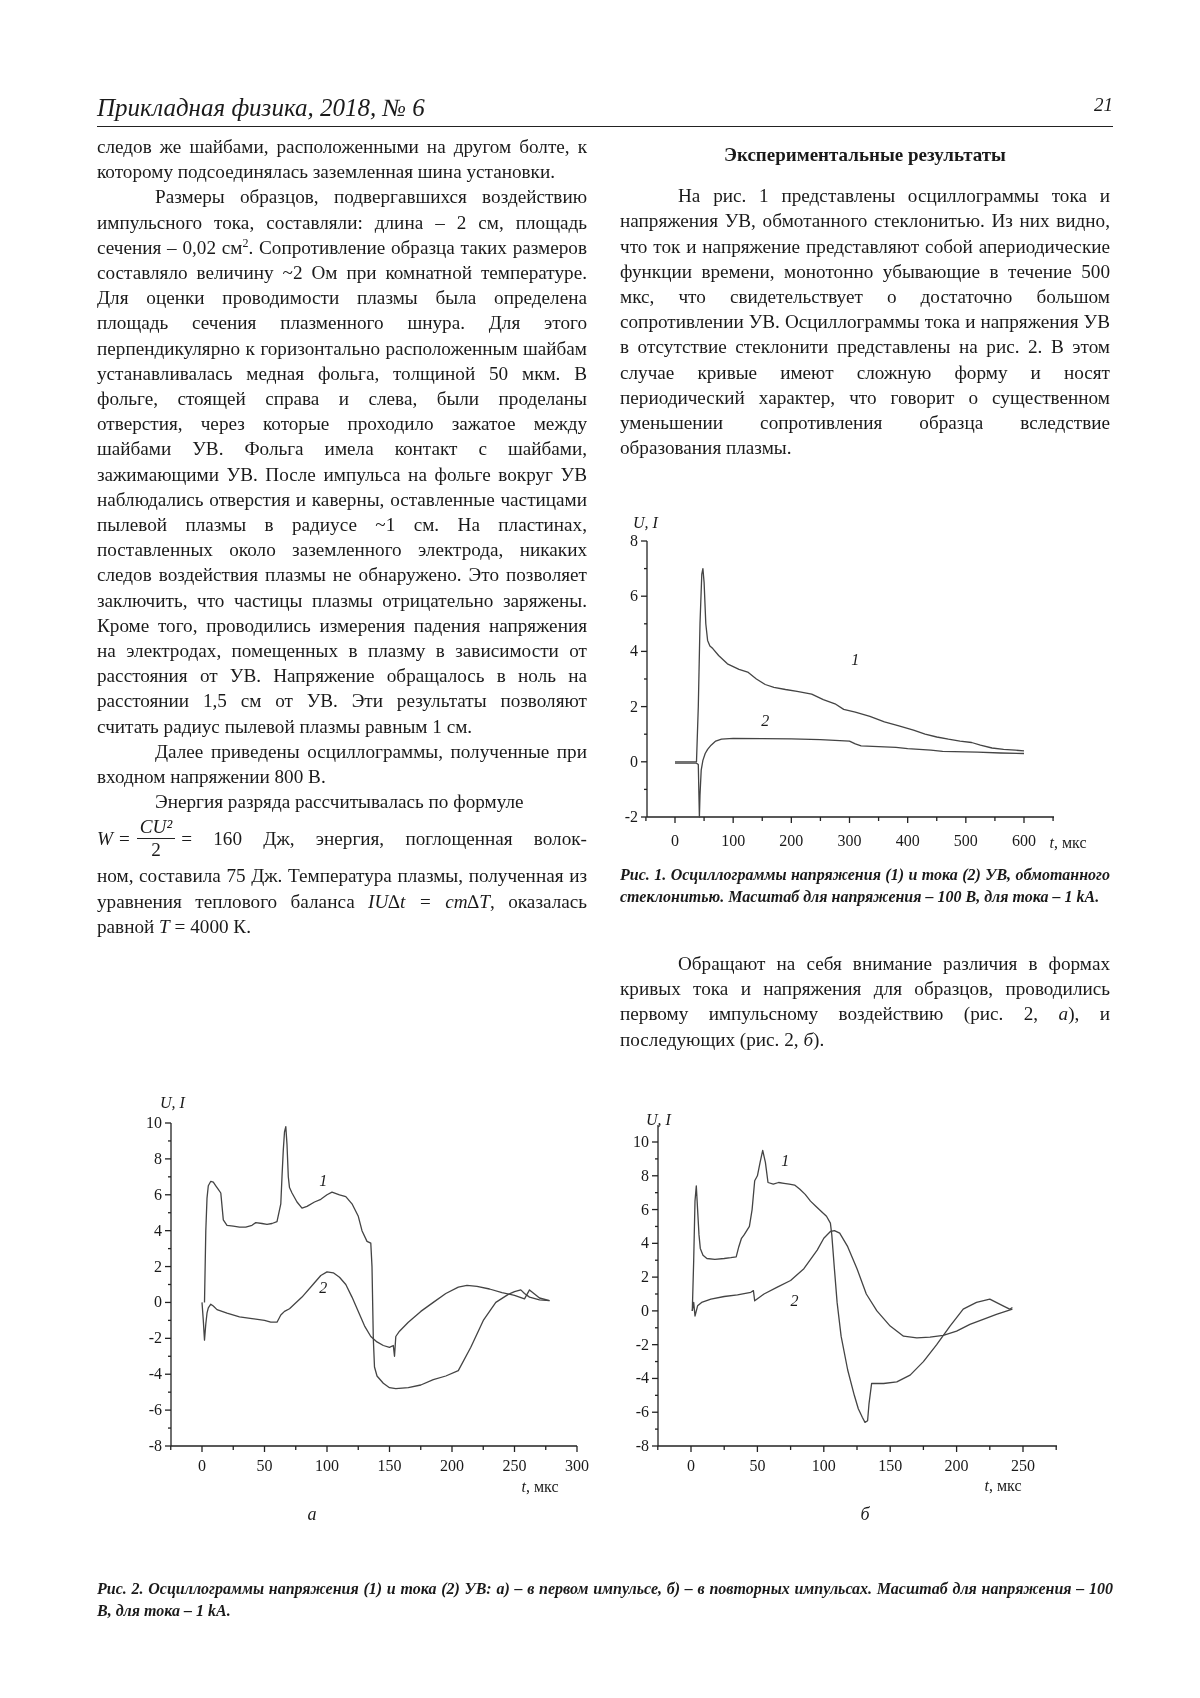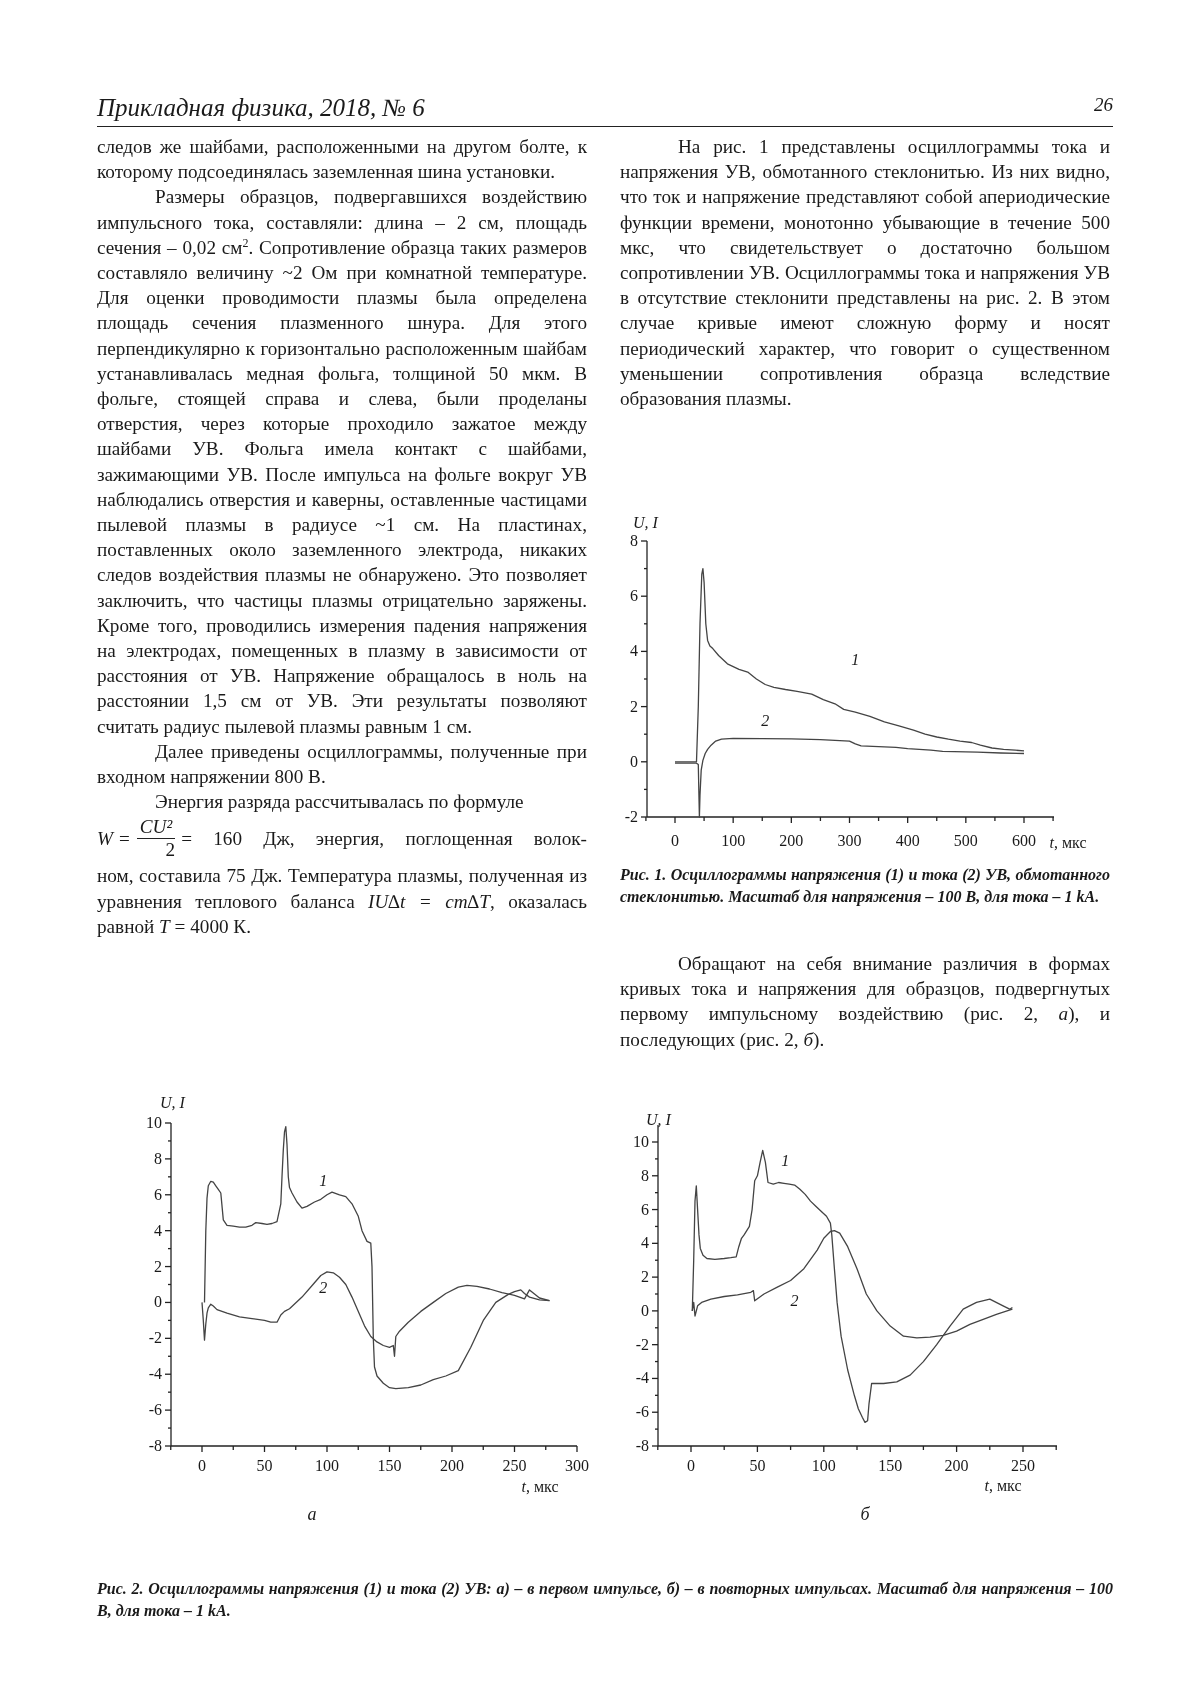--- a/index.html
+++ b/index.html
@@ -9,68 +9,69 @@
             border-bottom: 1.5px solid #222; }
   .header .journal { position: absolute; left: 0; top: 2px; font-style: italic; font-size: 25px; }
   .header .pageno { position: absolute; right: 0; top: 2px; font-style: italic; font-size: 19px; }
   .col { position: absolute; font-size: 19.2px; line-height: 25.2px; text-align: justify; }
   .col p { margin: 0; }
   .col p.indent { text-indent: 58px; }
   #col-left { left: 97px; top: 134px; width: 490px; }
   #col-right { left: 620px; top: 134px; width: 490px; }
   .section-title { font-weight: bold; text-align: center; margin: 8px 0 16px 0 !important; font-size: 19px; }
   .formula { display: flex; align-items: center; margin: 2px 0; }
-  .formula .frac { display: inline-flex; flex-direction: column; align-items: flex-end; margin: 0 6px; font-style: italic; }
+  .formula .frac { display: inline-flex; flex-direction: column; align-items: center; margin: 0 6px; font-style: italic; }
   .formula .frac .num { border-bottom: 1px solid #222; padding: 0 3px; line-height: 22px; }
   .formula .frac .den { line-height: 22px; font-style: normal; }
   .it { font-style: italic; }
   .caption { position: absolute; font-weight: bold; font-style: italic; font-size: 16px; line-height: 22px; text-align: justify; }
   #fig1-caption { left: 620px; top: 864px; width: 490px; }
   #fig2-caption { left: 97px; top: 1578px; width: 1016px; font-size: 16px; }
   #right-para2 { left: 620px; top: 951px; width: 490px; }
   svg.chart { position: absolute; left: 0; top: 0; overflow: visible; }
   svg text { font-family: "Liberation Serif", "DejaVu Serif", serif; fill: #1a1a1a; }
   .tick-label { font-size: 16px; }
   .axis-title { font-size: 16px; font-style: italic; }
   .curve { fill: none; stroke: #444; stroke-width: 1.3; stroke-linejoin: round; }
   .axis { stroke: #222; stroke-width: 1.3; fill: none; }
   .sublabel { font-size: 18px; font-style: italic; }
 </style>
 </head>
 <body>
 
 <div class="header">
   <span class="journal">Прикладная физика, 2018, № 6</span>
-  <span class="pageno">26</span>
+  <span class="pageno">21</span>
 </div>
 
 <div class="col" id="col-left">
   <p>следов же шайбами, расположенными на другом болте, к которому подсоединялась заземленная шина установки.</p>
   <p class="indent"><span>Размеры образцов, подвергавшихся воздействию импульсного тока, составляли: длина – 2 см, площадь сечения – 0,02 см</span><sup style="font-size:12px;line-height:0">2</sup><span>. Сопротивление образца таких размеров составляло величину ~2 Ом при комнатной температуре. Для оценки проводимости плазмы была определена площадь сечения плазменного шнура. Для этого перпендикулярно к горизонтально расположенным шайбам устанавливалась медная фольга, толщиной 50 мкм. В фольге, стоящей справа и слева, были проделаны отверстия, через которые проходило зажатое между шайбами УВ. Фольга имела контакт с шайбами, зажимающими УВ. После импульса на фольге вокруг УВ наблюдались отверстия и каверны, оставленные частицами пылевой плазмы в радиусе ~1 см. На пластинах, поставленных около заземленного электрода, никаких следов воздействия плазмы не обнаружено. Это позволяет заключить, что частицы плазмы отрицательно заряжены. Кроме того, проводились измерения падения напряжения на электродах, помещенных в плазму в зависимости от расстояния от УВ. Напряжение обращалось в ноль на расстоянии 1,5 см от УВ. Эти результаты позволяют считать радиус пылевой плазмы равным 1 см.</span></p>
   <p class="indent">Далее приведены осциллограммы, полученные при входном напряжении 800 В.</p>
   <p class="indent">Энергия разряда рассчитывалась по формуле</p>
   <div class="formula">
     <span class="it">W =</span>
     <span class="frac">
       <span class="num">CU²</span>
       <span class="den">2</span>
     </span>
     <span style="flex:1;text-align:justify;text-align-last:justify;">= 160 Дж, энергия, поглощенная волок-</span>
   </div>
   <p><span>ном, составила 75 Дж. Температура плазмы, полученная из уравнения теплового баланса </span><span class="it">IU∆t = cm∆T</span><span>, оказалась равной </span><span class="it">T</span><span> = 4000 К.</span></p>
 </div>
 
 <div class="col" id="col-right">
+  <p class="section-title">Экспериментальные результаты</p>
   <p class="indent">На рис. 1 представлены осциллограммы тока и напряжения УВ, обмотанного стеклонитью. Из них видно, что ток и напряжение представляют собой апериодические функции времени, монотонно убывающие в течение 500 мкс, что свидетельствует о достаточно большом сопротивлении УВ. Осциллограммы тока и напряжения УВ в отсутствие стеклонити представлены на рис. 2. В этом случае кривые имеют сложную форму и носят периодический характер, что говорит о существенном уменьшении сопротивления образца вследствие образования плазмы.</p>
 </div>
 
 <div class="caption" id="fig1-caption">Рис. 1. Осциллограммы напряжения (1) и тока (2) УВ, обмотанного стеклонитью. Масштаб для напряжения – 100 В, для тока – 1 kA.</div>
 
 <div class="col" id="right-para2">
-  <p class="indent"><span>Обращают на себя внимание различия в формах кривых тока и напряжения для образцов, подвергнутых первому импульсному воздействию (рис. 2, </span><span class="it">а</span><span>), и последующих (рис. 2, </span><span class="it">б</span><span>).</span></p>
+  <p class="indent"><span>Обращают на себя внимание различия в формах кривых тока и напряжения для образцов, проводились первому импульсному воздействию (рис. 2, </span><span class="it">а</span><span>), и последующих (рис. 2, </span><span class="it">б</span><span>).</span></p>
 </div>
 
 <svg class="chart" id="chart-svg" width="1200" height="1698">
     <line x1="647" y1="817" x2="647" y2="541" class="axis"></line>
     <line x1="647" y1="817" x2="1054" y2="817" class="axis"></line>
     <line x1="641" y1="817" x2="647" y2="817" class="axis"></line>
     <text x="638" y="822" text-anchor="end" class="tick-label">-2</text>
     <line x1="644" y1="789.4" x2="647" y2="789.4" class="axis"></line>
     <line x1="641" y1="761.8" x2="647" y2="761.8" class="axis"></line>
     <text x="638" y="766.8" text-anchor="end" class="tick-label">0</text>

